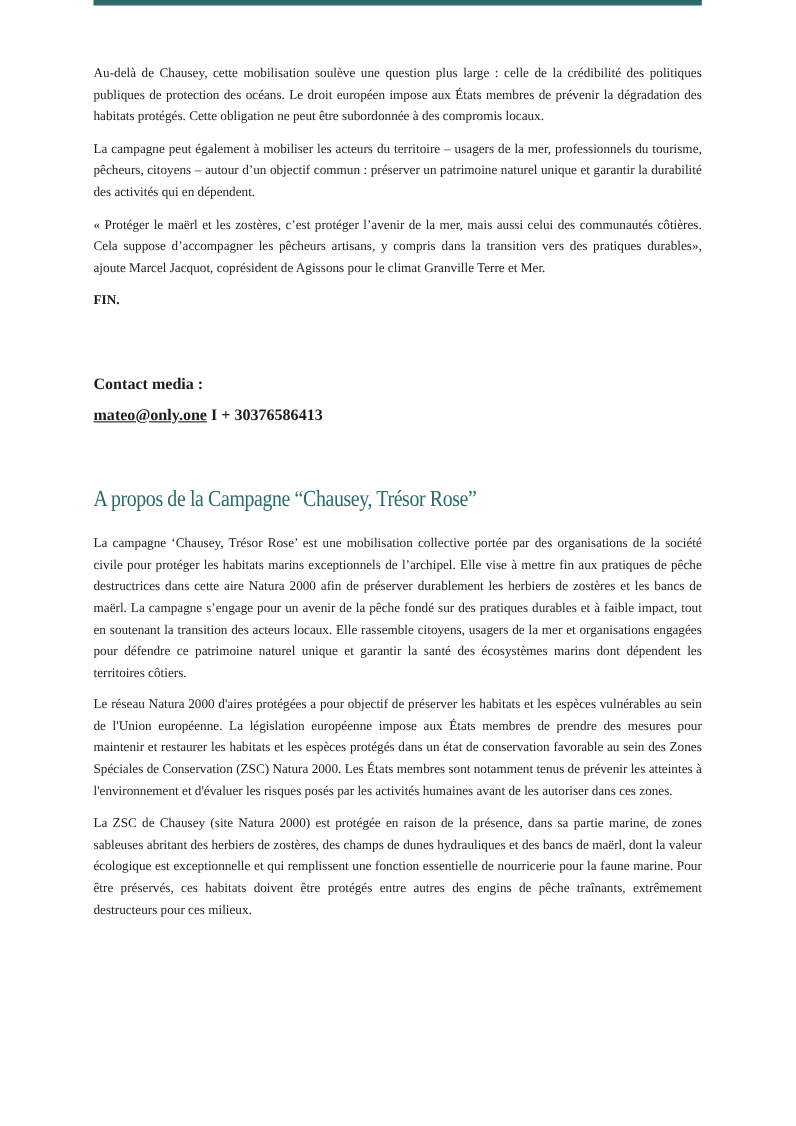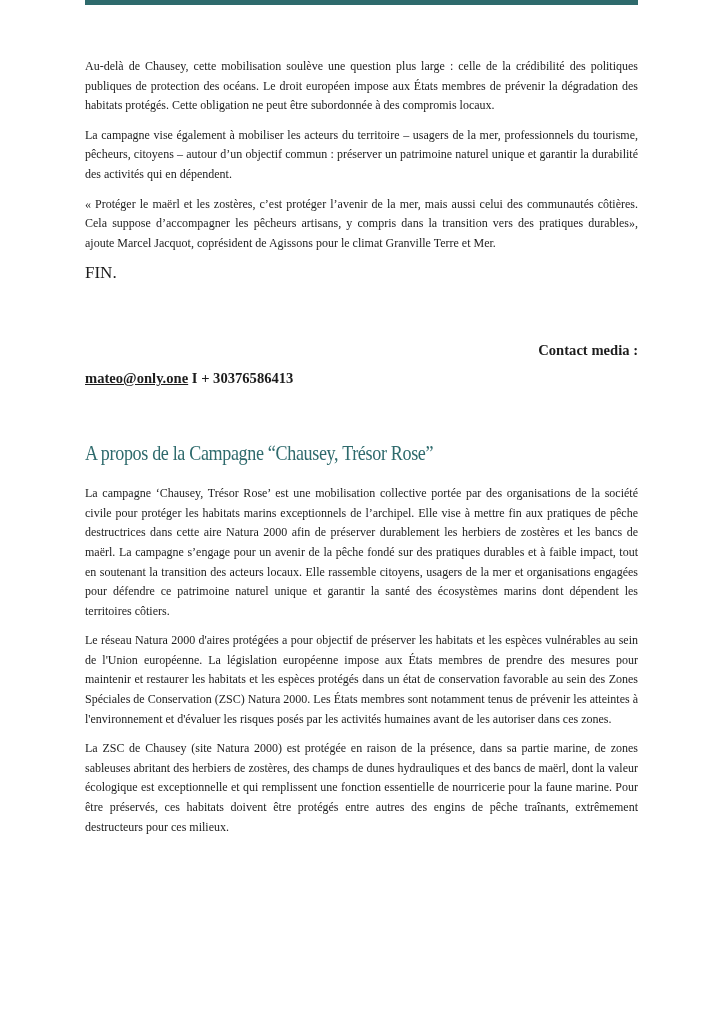--- a/index.html
+++ b/index.html
@@ -31,30 +31,29 @@
     }
     p.body {
       margin: 0 0 10px 0;
       font-size: 12px;
       line-height: 19.6px;
       text-align: justify;
       hyphens: none;
     }
     .fin {
       margin: 0;
-      font-size: 17px;
+      font-size: 12px;
       line-height: 19.6px;
-      font-weight: normal;
+      font-weight: bold;
     }
     .contact-label {
       margin: 58px 0 0 0;
       font-size: 14.6px;
       line-height: 19.6px;
       font-weight: bold;
-      text-align: right;
     }
     .contact-line {
       margin: 8px 0 0 0;
       font-size: 14.6px;
       line-height: 19.6px;
       font-weight: bold;
     }
     .contact-line a {
       color: #1c1c1c;
       text-decoration: underline;
@@ -73,21 +72,21 @@
       white-space: nowrap;
     }
   </style>
 </head>
 <body>
 
 <div class="top-bar"></div>
 
 <div class="content">
   <p class="body">Au-delà de Chausey, cette mobilisation soulève une question plus large : celle de la crédibilité des politiques publiques de protection des océans. Le droit européen impose aux États membres de prévenir la dégradation des habitats protégés. Cette obligation ne peut être subordonnée à des compromis locaux.</p>
-  <p class="body">La campagne vise également à mobiliser les acteurs du territoire – usagers de la mer, professionnels du tourisme, pêcheurs, citoyens – autour d’un objectif commun : préserver un patrimoine naturel unique et garantir la durabilité des activités qui en dépendent.</p>
+  <p class="body">La campagne peut également à mobiliser les acteurs du territoire – usagers de la mer, professionnels du tourisme, pêcheurs, citoyens – autour d’un objectif commun : préserver un patrimoine naturel unique et garantir la durabilité des activités qui en dépendent.</p>
   <p class="body">« Protéger le maërl et les zostères, c’est protéger l’avenir de la mer, mais aussi celui des communautés côtières. Cela suppose d’accompagner les pêcheurs artisans, y compris dans la transition vers des pratiques durables», ajoute Marcel Jacquot, coprésident de Agissons pour le climat Granville Terre et Mer.</p>
 
   <p class="fin">FIN.</p>
 
   <p class="contact-label">Contact media :</p>
   <p class="contact-line">
     <a href="mailto:mateo@only.one">mateo@only.one</a><span> I </span><span>+ 30376586413</span>
   </p>
 
   <h2 class="section-heading">A propos de la Campagne “Chausey, Trésor Rose”</h2>

